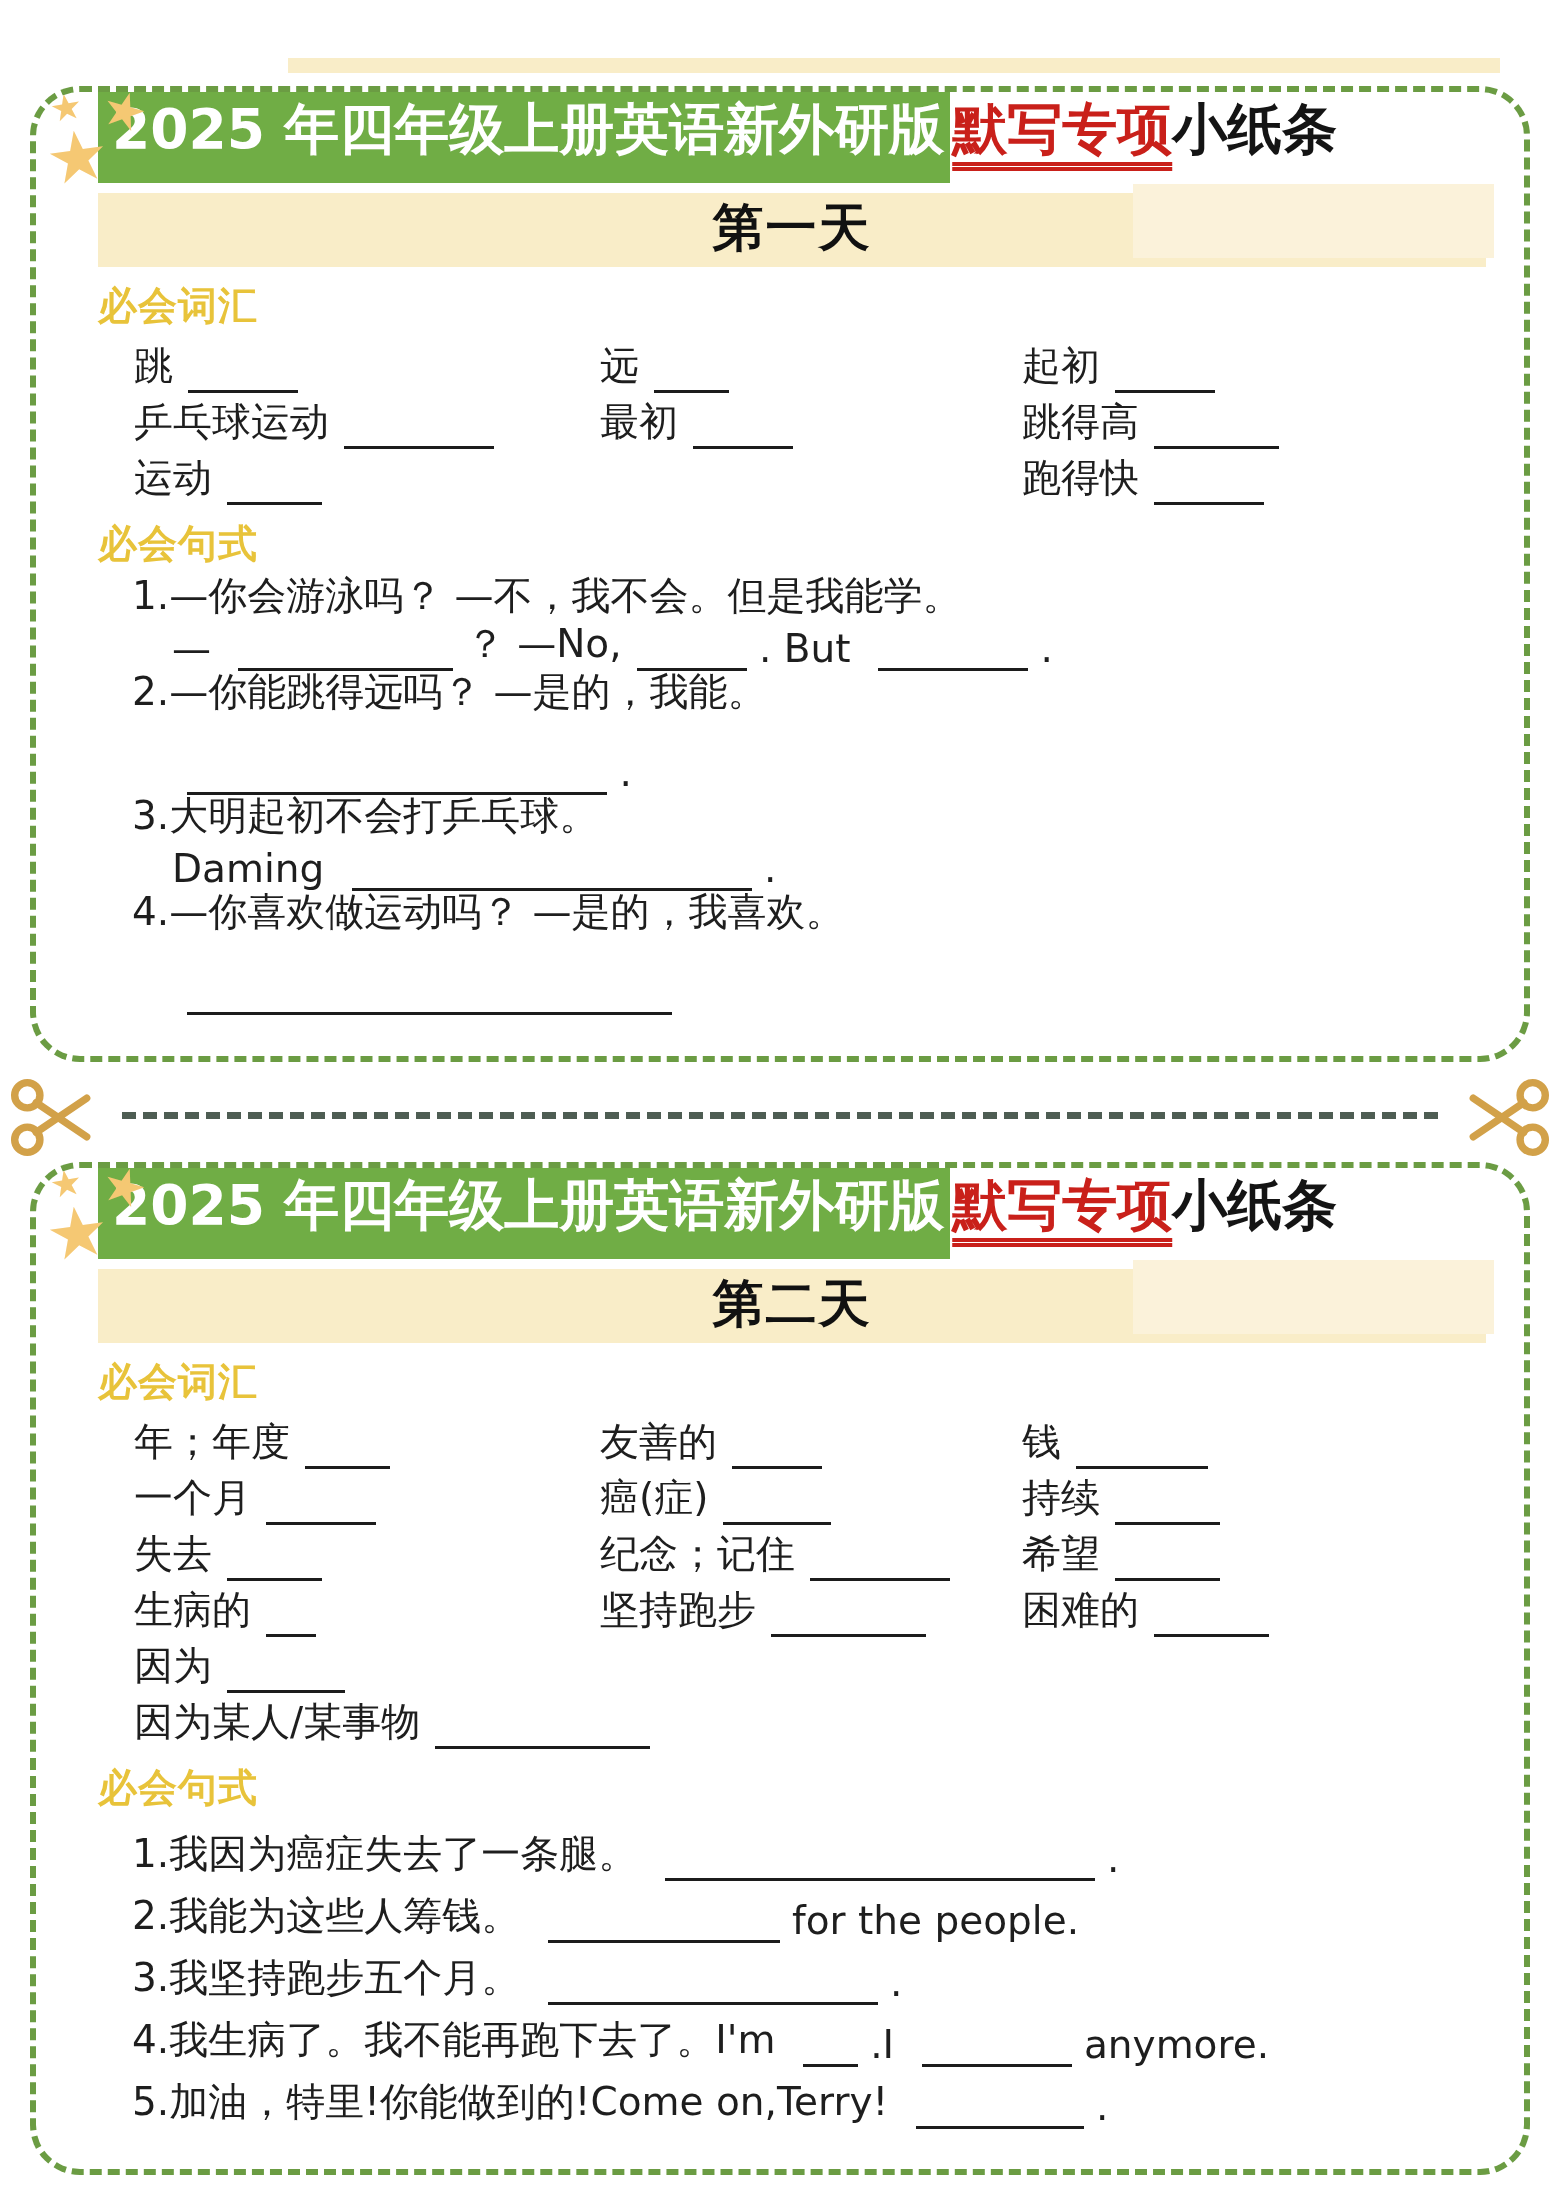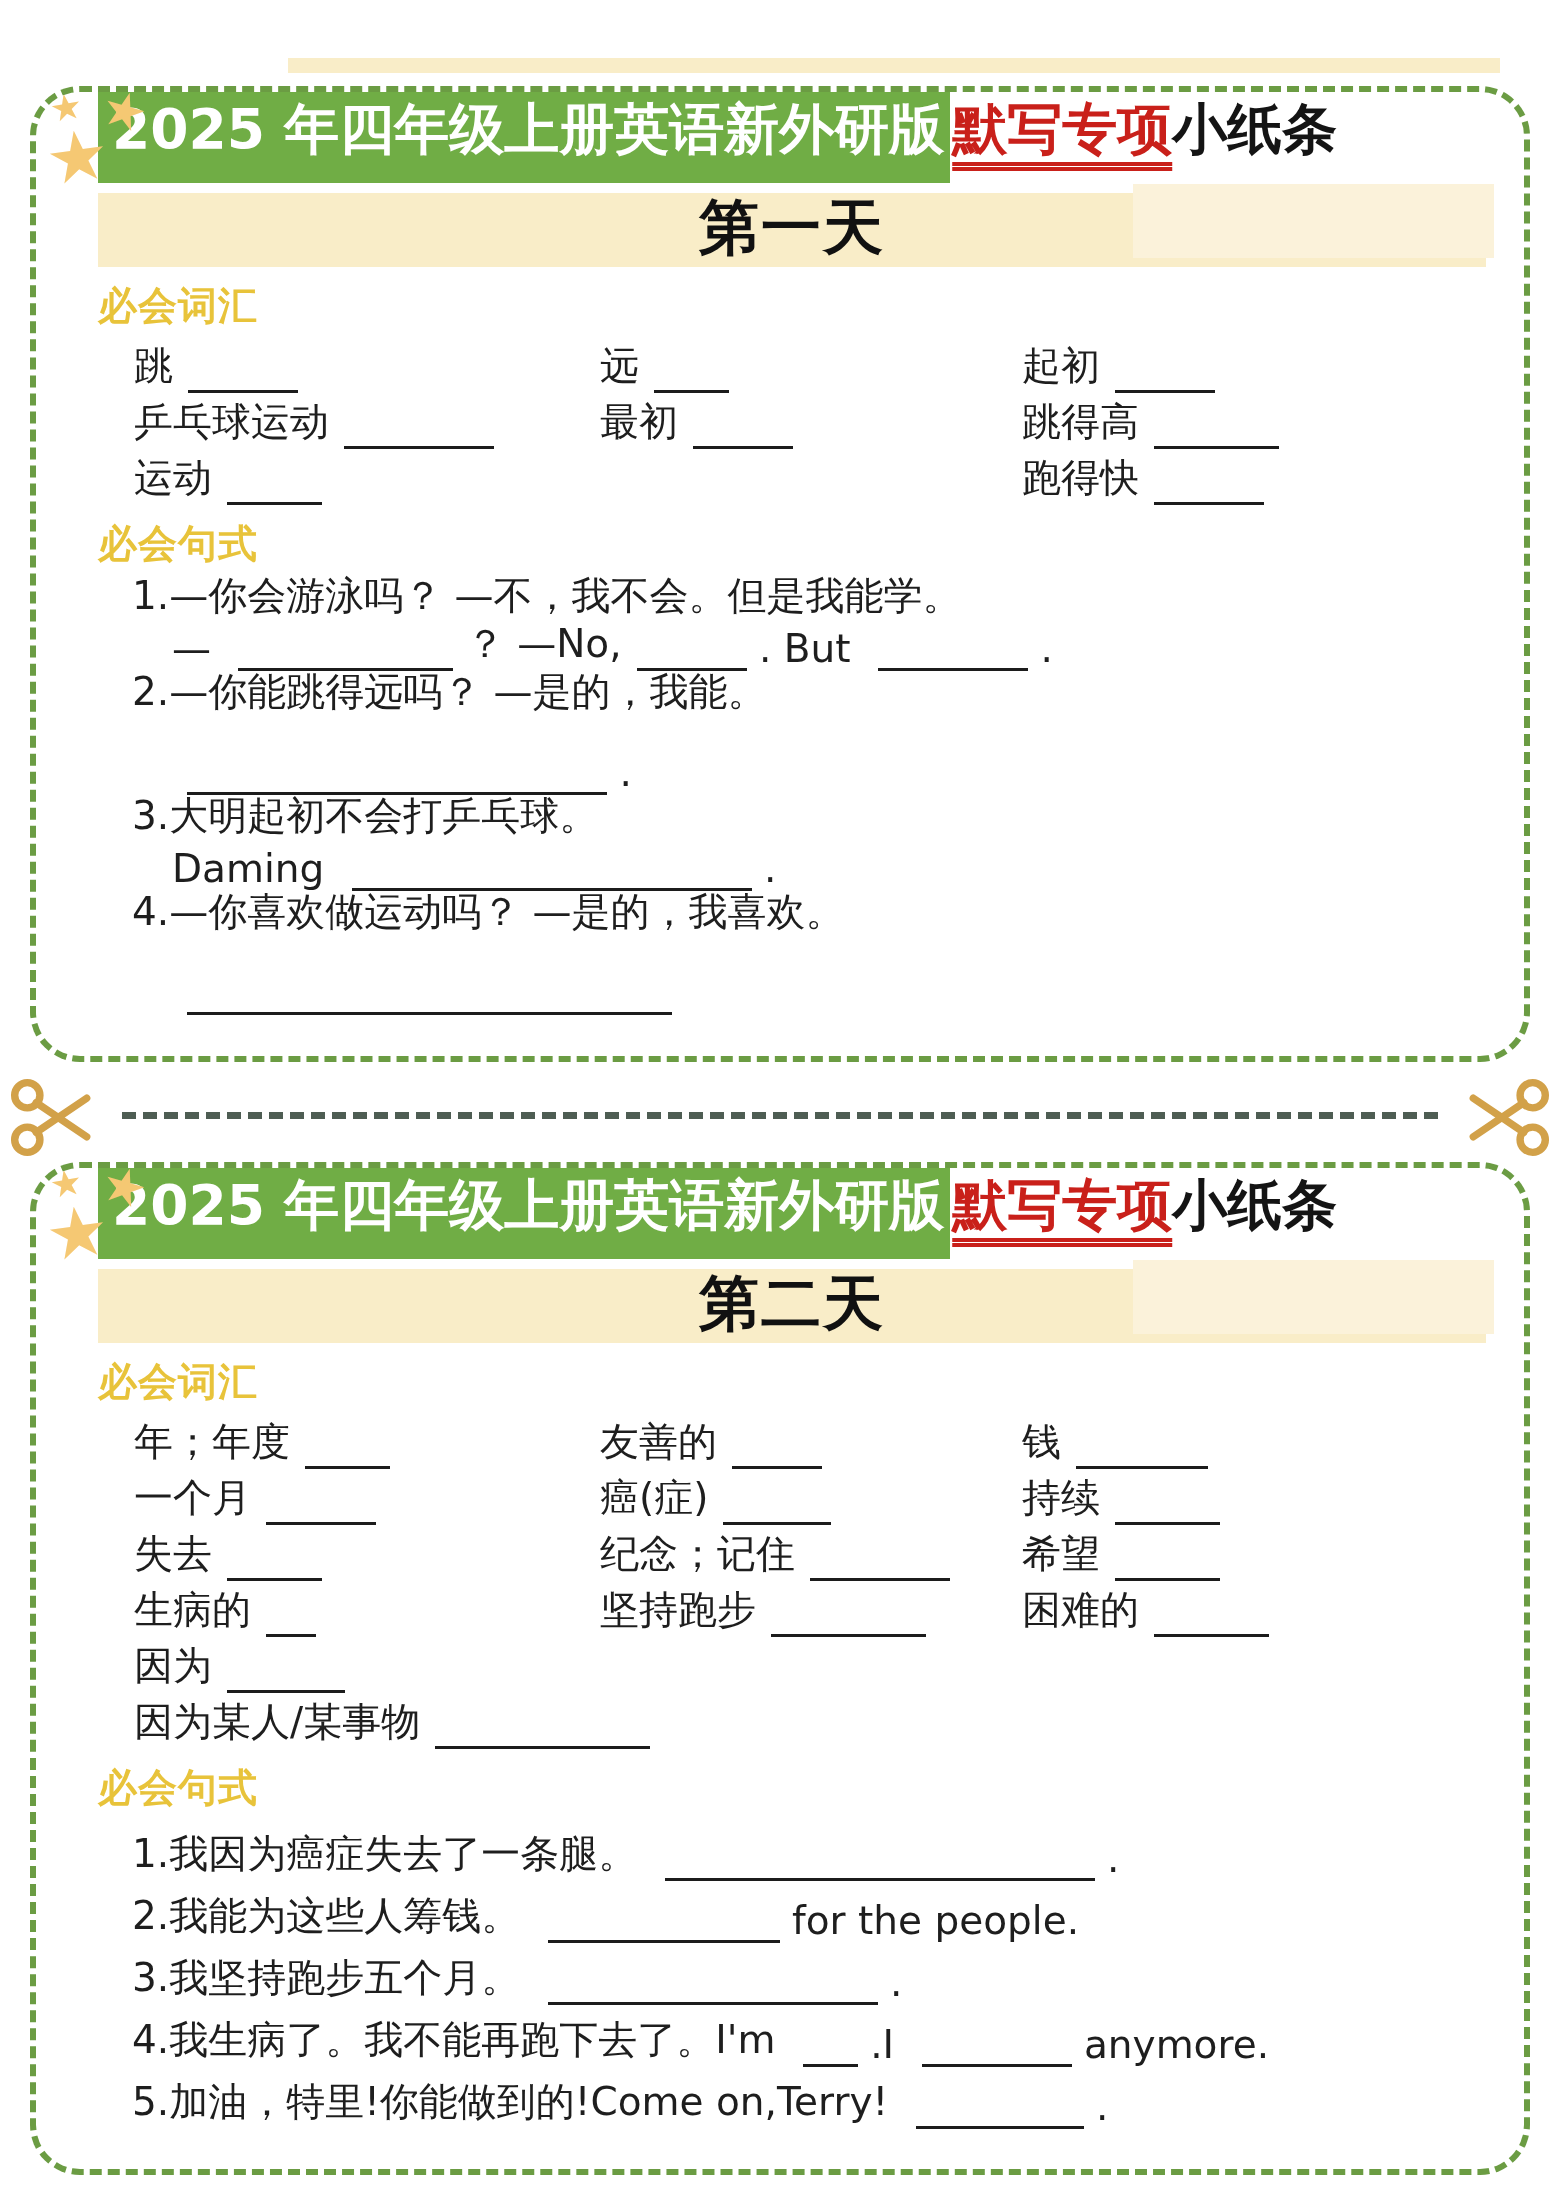--- a/index.html
+++ b/index.html
@@ -25,21 +25,21 @@
   .title-red{
     color:#c9201a;margin-left:2px;
     text-decoration-line:underline;text-decoration-style:double;
     text-decoration-color:#c9201a;text-decoration-thickness:4px;text-underline-offset:14px;
   }
   .title-suffix{color:#141414;}
   .day-banner{position:relative;margin:36px 0 0 0;height:74px;background:#f9edc8;}
   .day-banner::after{content:"";position:absolute;right:-8px;top:-9px;width:26%;height:100%;background:#fbf2da;}
   .day-banner span{
     position:absolute;left:0;right:0;top:50%;transform:translateY(-52%);
-    text-align:center;font-size:60px;font-weight:bold;color:#111;z-index:1;letter-spacing:2px;
+    text-align:center;font-size:51px;font-weight:bold;color:#111;z-index:1;letter-spacing:2px;
   }
   .section-header{margin:12px 0 4px 0;font-size:39px;font-weight:bold;color:#e8c33a;letter-spacing:1px;}
   .vocab-grid{display:flex;padding-left:36px;}
   .vocab-col{display:flex;flex-direction:column;}
   .vocab-col:nth-child(1){width:466px;}
   .vocab-col:nth-child(2){width:422px;}
   .vocab-col:nth-child(3){flex:1;}
   .vocab-item{height:56px;display:flex;align-items:flex-end;font-size:39px;white-space:nowrap;}
   .blank{display:inline-block;border-bottom:3px solid #1c1c1c;height:36px;margin-left:15px;flex:0 0 auto;}
   .sentences{padding-left:6px;font-size:39px;margin-left:28px;}

